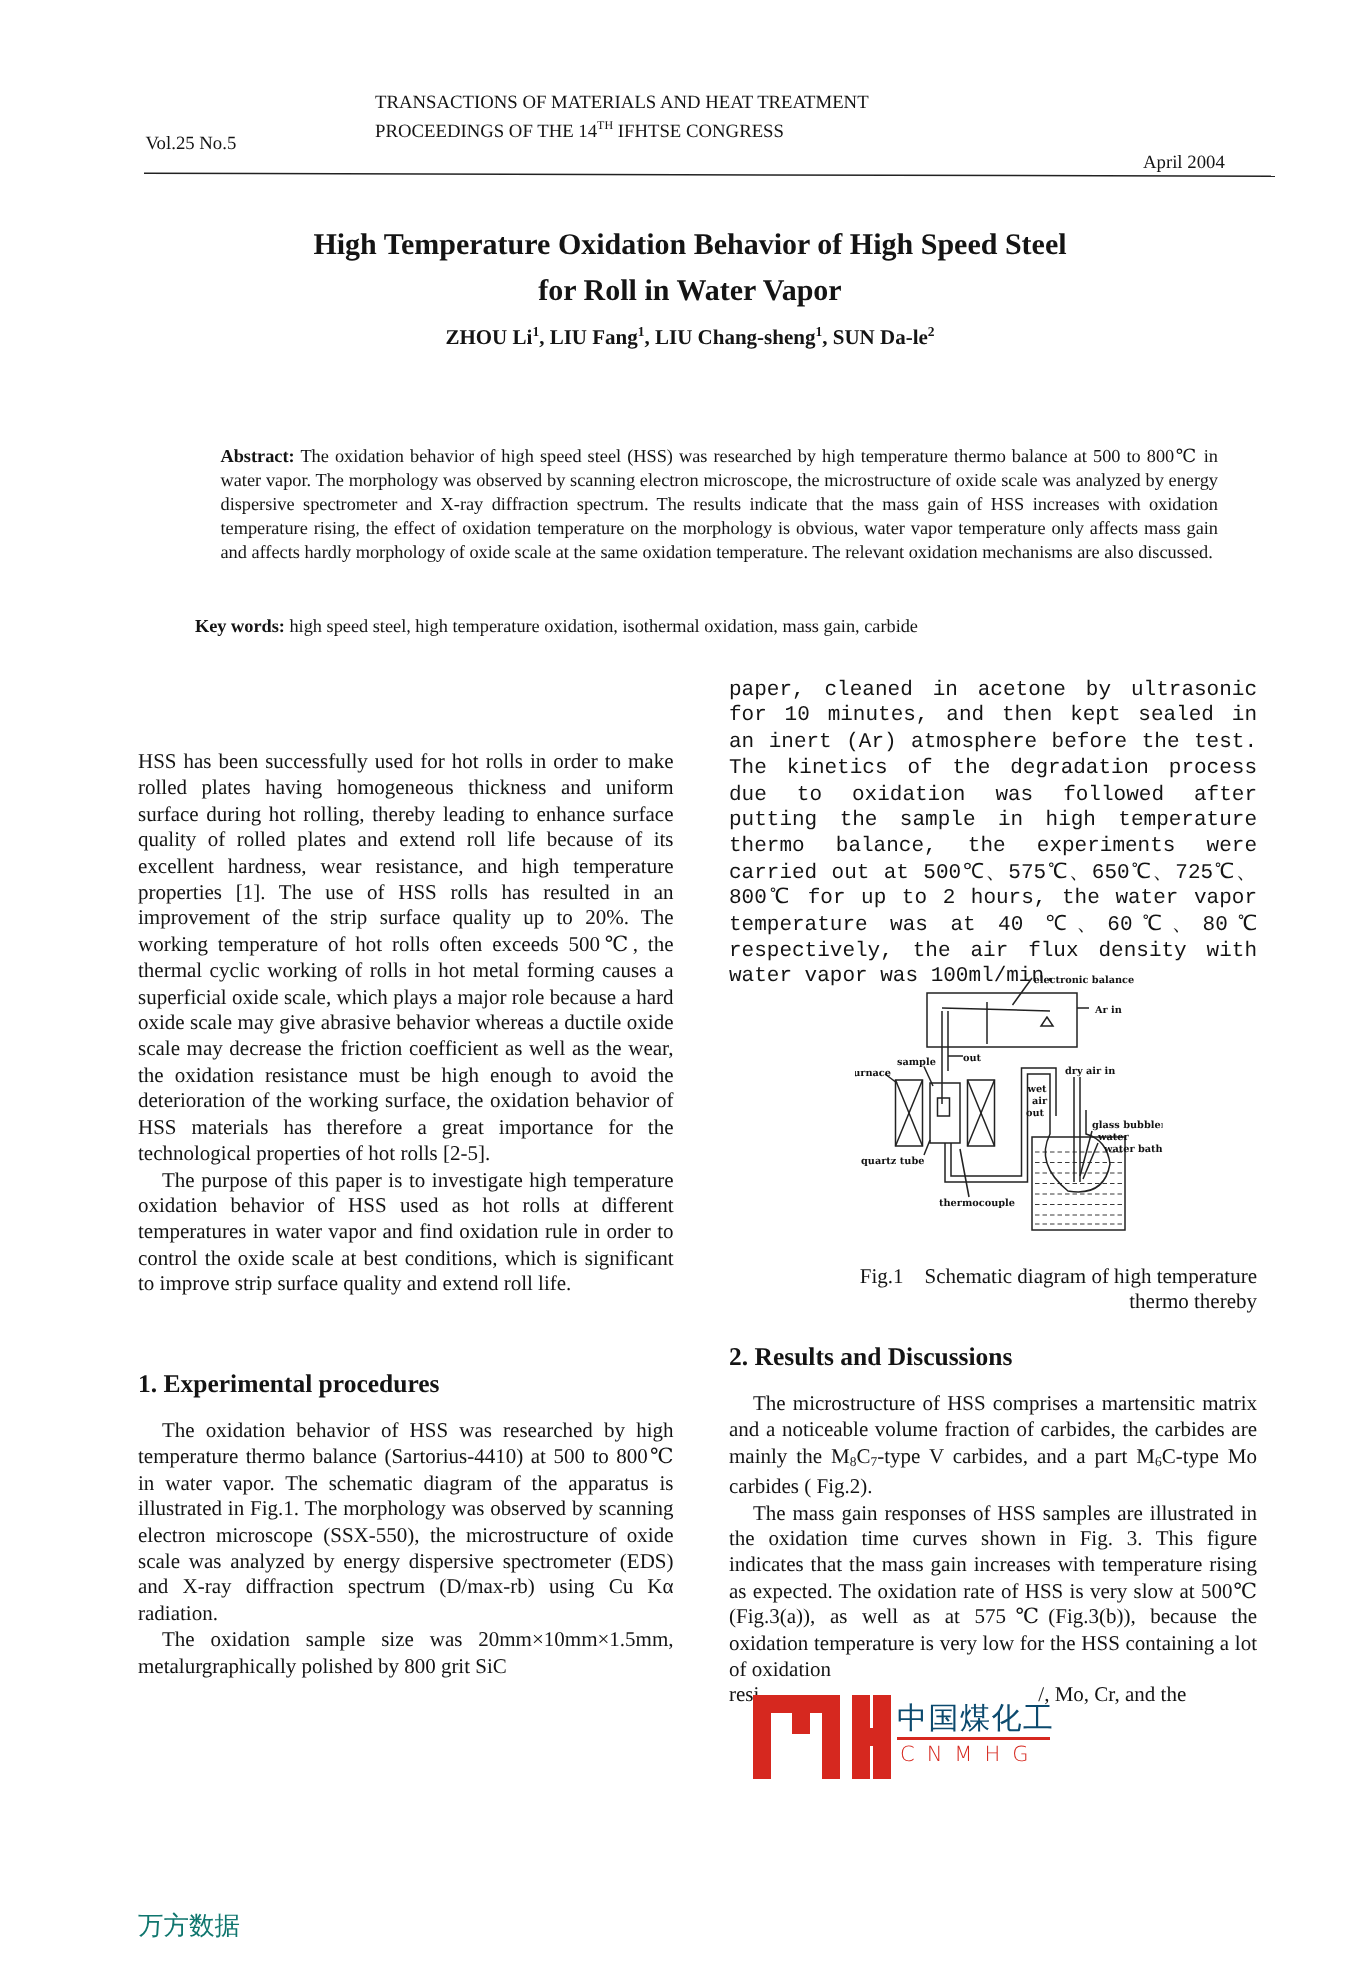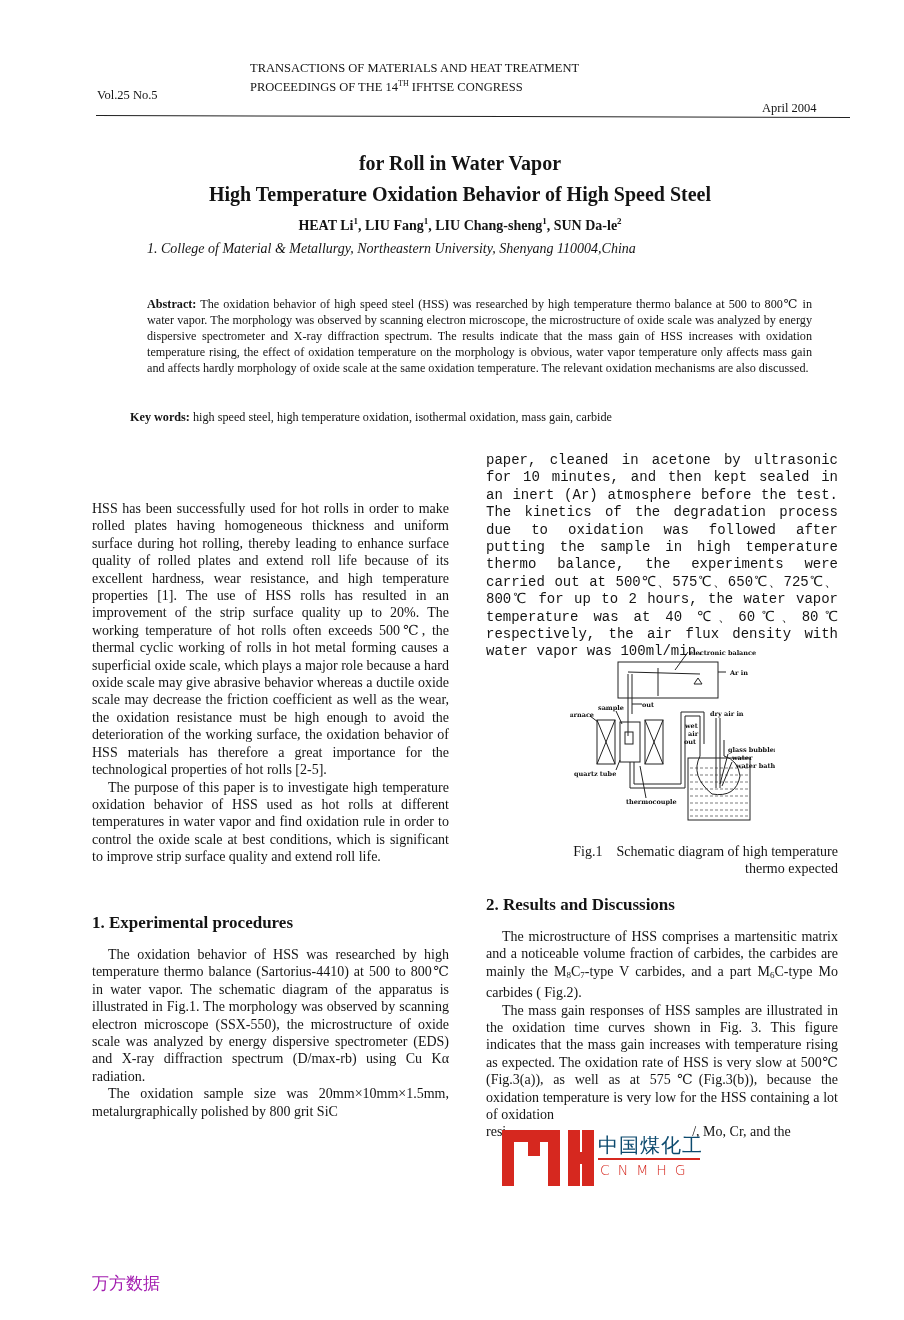--- a/index.html
+++ b/index.html
@@ -41,45 +41,44 @@
   .fig-label { font-family: "DejaVu Serif", serif; font-size: 6.5px; font-weight: bold; fill: #111; }
   .caption { left: 486px; top: 843px; width: 352px; text-align: right; font-size: 14px; line-height: 17.4px; }
   .caption .fignum { margin-right: 14px; }
 
   
   .logo { left: 502px; top: 1130px; width: 210px; height: 58px; }
   .logo-cn { left: 598px; top: 1132px; font-family: "DejaVu Sans", sans-serif; font-size: 20px; color: #0c4a6e; letter-spacing: 1px; }
   .logo-rule { left: 598px; top: 1158px; width: 102px; height: 2px; background: #d6281f; }
   .logo-en { left: 600px; top: 1162px; font-family: "DejaVu Sans", sans-serif; font-size: 14px; color: #d6281f; letter-spacing: 8px; font-weight: 300; }
 
-  .footer-mark { left: 92px; top: 1272px; font-family: "DejaVu Sans", sans-serif; font-size: 17px; color: #a21caf; }
+  .footer-mark { left: 92px; top: 1272px; font-family: "DejaVu Sans", sans-serif; font-size: 17px; color: #0f766e; }
 </style>
 </head>
 <body>
 
 <div class="abs hdr-vol">Vol.25   No.5</div>
 <div class="abs hdr-center">
   <div>TRANSACTIONS OF MATERIALS AND HEAT TREATMENT</div>
   <div><span>PROCEEDINGS OF THE 14</span><sup>TH</sup><span> IFHTSE CONGRESS</span></div>
 </div>
 <div class="abs hdr-date">April   2004</div>
 <div class="abs hdr-rule"></div>
 
 <div class="abs title">
+  <div>High Temperature Oxidation Behavior of High Speed Steel</div>
   <div>for Roll in Water Vapor</div>
-  <div>High Temperature Oxidation Behavior of High Speed Steel</div>
 </div>
 <div class="abs authors">
-  <span>HEAT Li</span><sup>1</sup>,
+  <span>ZHOU Li</span><sup>1</sup>,
   <span>LIU Fang</span><sup>1</sup>,
   <span>LIU Chang-sheng</span><sup>1</sup>,
   <span>SUN Da-le</span><sup>2</sup>
 </div>
 <div class="abs affil">
-  <div>1. College of Material &amp; Metallurgy, Northeastern University, Shenyang 110004,China</div>
 </div>
 
 <div class="abs abstract">
   <span class="bold-lead">Abstract:</span><span> The oxidation behavior of high speed steel (HSS) was researched by high temperature thermo balance at 500 to 800℃ in water vapor. The morphology was observed by scanning electron microscope, the microstructure of oxide scale was analyzed by energy dispersive spectrometer and X-ray diffraction spectrum. The results indicate that the mass gain of HSS increases with oxidation temperature rising, the effect of oxidation temperature on the morphology is obvious, water vapor temperature only affects mass gain and affects hardly morphology of oxide scale at the same oxidation temperature. The relevant oxidation mechanisms are also discussed.</span>
 </div>
 <div class="abs keywords">
   <span class="bold-lead">Key words:</span><span> high speed steel, high temperature oxidation, isothermal oxidation, mass gain, carbide</span>
 </div>
 
 <div class="abs col col-left" style="top:452px;margin-top:48px;">
@@ -158,21 +157,21 @@
     <text class="fig-label" x="114" y="96">out</text>
     <text class="fig-label" x="158" y="104">glass bubbler</text>
     <text class="fig-label" x="162" y="112">water</text>
     <text class="fig-label" x="166" y="120">water bath</text>
     <text class="fig-label" x="4" y="128">quartz tube</text>
     <text class="fig-label" x="56" y="156">thermocouple</text>
   </svg>
 </div>
 <div class="abs caption">
   <div><span class="fignum">Fig.1</span><span>Schematic diagram of high temperature</span></div>
-  <div>thermo expected</div>
+  <div>thermo thereby</div>
 </div>
 
 <div class="abs col col-right sec-head" style="top:896px;">2. Results and Discussions</div>
 <div class="abs col col-right" style="top:928px;">
   <p class="indent"><span>The microstructure of HSS comprises a martensitic matrix and a noticeable volume fraction of carbides, the carbides are mainly the M</span><span class="sub">8</span><span>C</span><span class="sub">7</span><span>-type V carbides, and a part M</span><span class="sub">6</span><span>C-type Mo carbides ( Fig.2).</span></p>
   <p class="indent">The mass gain responses of HSS samples are illustrated in the oxidation time curves shown in Fig. 3. This figure indicates that the mass gain increases with temperature rising as expected. The oxidation rate of HSS is very slow at 500℃ (Fig.3(a)), as well as at 575℃(Fig.3(b)), because the oxidation temperature is very low for the HSS containing a lot of oxidation</p>
   <p style="text-align:left;"><span>resi</span><span style="display:inline-block;width:186px;"></span><span>/, Mo, Cr, and the</span></p>
 </div>
 
 <div class="abs logo">

